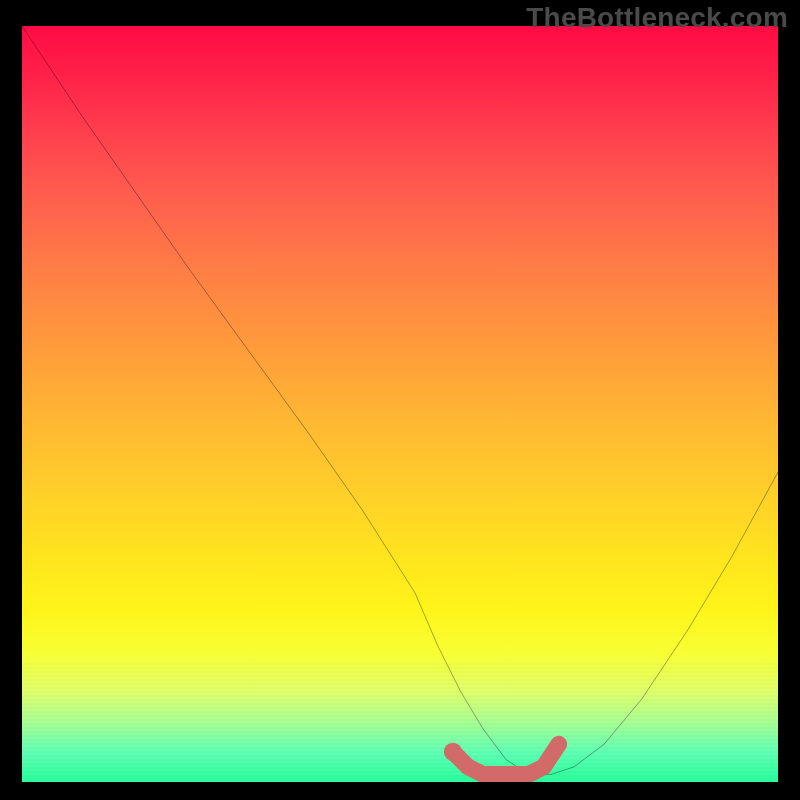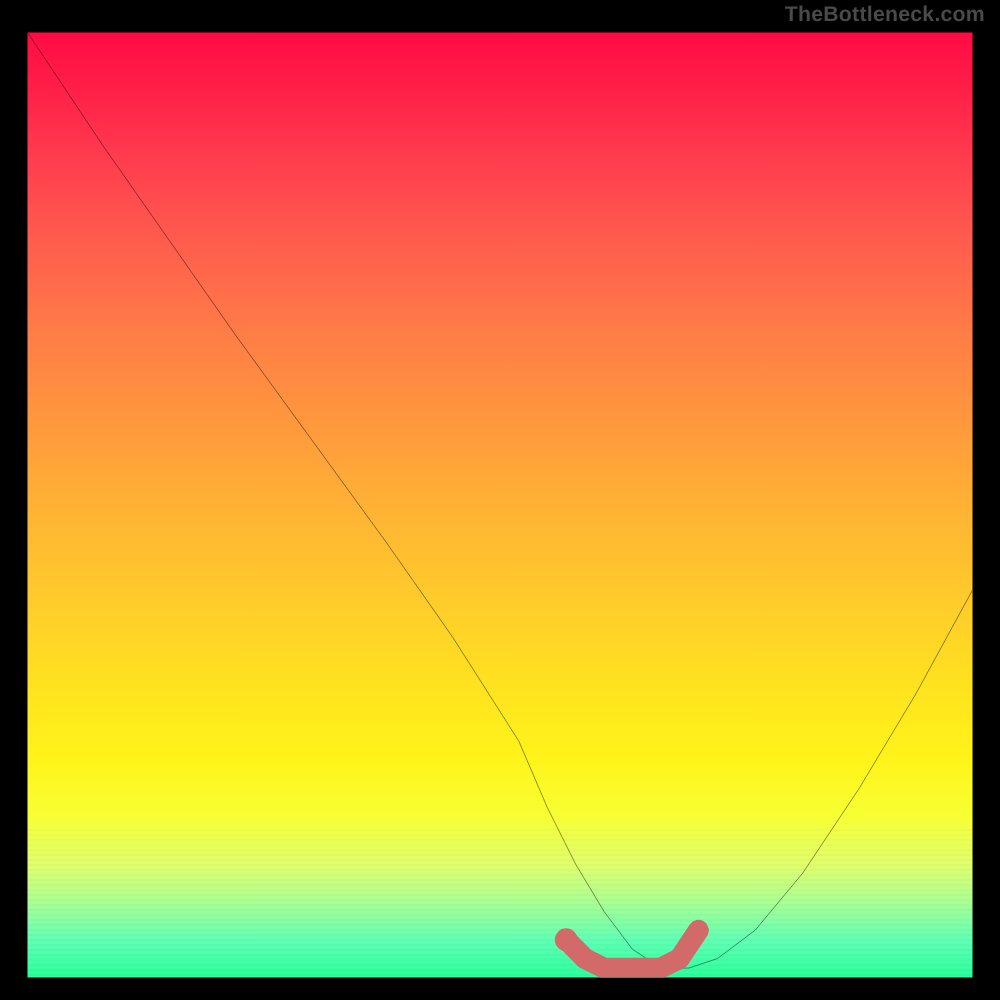--- a/index.html
+++ b/index.html
@@ -8,21 +8,21 @@
     position: relative;
     width: 800px;
     height: 800px;
     background: #000;
   }
   .watermark {
     position: absolute;
     top: 2px;
     right: 12px;
     font-family: Arial, Helvetica, sans-serif;
-    font-size: 17px;
+    font-size: 28px;
     font-weight: 600;
     color: #4a4a4a;
     letter-spacing: 0.2px;
     z-index: 10;
   }
   .plot {
     position: absolute;
     left: 22px;
     top: 26px;
     width: 756px;

